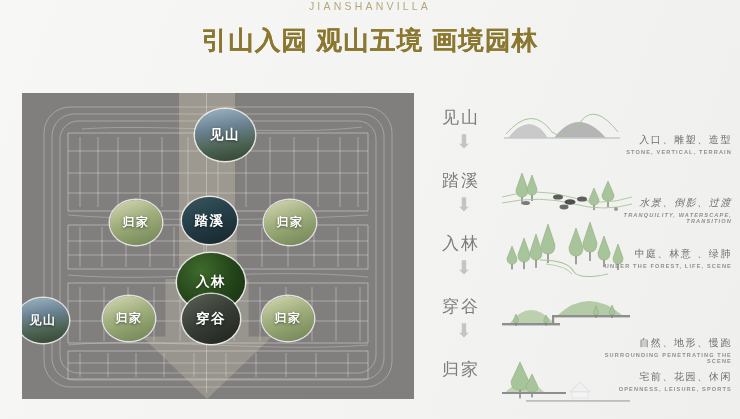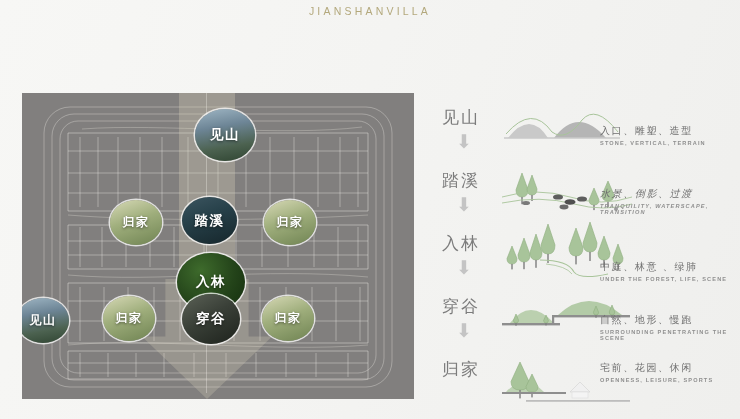--- a/index.html
+++ b/index.html
@@ -7,21 +7,21 @@
     width: 740px; height: 419px;
     font-family: "Liberation Sans", "DejaVu Sans", sans-serif;
     overflow: hidden;
   }
   body {
     background: linear-gradient(110deg, #f7f7f5 0%, #f4f4f2 45%, #efefed 100%);
     position: relative;
   }
 
   
-  .header { text-align: center; padding-top: 5px; }
+  .header { text-align: center; padding-top: 0; }
   .brand-latin {
     font-size: 10.5px;
     letter-spacing: 3.2px;
     color: #b3a87c;
     font-weight: 400;
   }
   .headline {
     margin-top: 11px;
     font-size: 25.5px;
     font-weight: 700;
@@ -110,36 +110,37 @@
   }
   .arrow-down {
     position: absolute; left: 16px;
     width: 14px; height: 22px;
     color: #c4c4c4;
     font-size: 19px; line-height: 19px;
     text-align: center;
   }
   .art { position: absolute; left: 56px; top: -4px; width: 140px; height: 60px; }
   .art svg { width: 100%; height: 100%; display: block; }
-  .desc { position: absolute; right: 0; width: 132px; text-align: left; }
+  .desc { position: absolute; right: 0; width: 132px; text-align: right; margin-top: 9px; }
   .desc-cn {
     font-size: 10px; color: #6f6f6f; letter-spacing: 1.6px;
     font-family: "DejaVu Sans", sans-serif;
   }
   .desc-en {
     margin-top: 2px;
     font-size: 5.6px; color: #8f8f8f; letter-spacing: 1.15px;
     font-weight: 700;
   }
 </style>
 </head>
 <body>
 
 <div class="header">
   <div class="brand-latin">JIANSHANVILLA</div>
+  <div class="headline">引山入园 观山五境 画境园林</div>
 </div>
 
 <div class="content">
 
   <div class="plan">
     <div class="plan-inner">
 
       <svg class="lines" viewBox="0 0 392 306" preserveAspectRatio="none">
         <g fill="none" stroke="#d8d6d2" stroke-opacity="0.55" stroke-width="0.8">
           <rect x="22" y="14" width="348" height="280" rx="26"></rect>
@@ -276,21 +277,21 @@
               <path d="M94 2 L87 23 Q87 32 94 32 Q101 32 101 23 Z" fill="#a8c49a" stroke="#8fae80" stroke-width="0.6"></path>
               <rect x="93.3" y="32" width="1.4" height="9" fill="#7e7e7e"></rect>
               <path d="M108 16 L102 32.8 Q102 40 108 40 Q114 40 114 32.8 Z" fill="#a8c49a" stroke="#8fae80" stroke-width="0.6"></path>
               <rect x="107.3" y="40" width="1.4" height="7.199999999999999" fill="#7e7e7e"></rect>
               <path d="M122 24 L117 38 Q117 44 122 44 Q127 44 127 38 Z" fill="#a8c49a" stroke="#8fae80" stroke-width="0.6"></path>
               <rect x="121.3" y="44" width="1.4" height="6" fill="#7e7e7e"></rect>
               <path d="M44 40 Q72 40 78 52 Q84 60 112 54" fill="none" stroke="#a8c49a" stroke-width="1.1"></path>
               <path d="M50 44 Q70 46 76 54" fill="none" stroke="#a8c49a" stroke-width="0.8"></path>
             </svg>
           </div>
-          <div class="desc" style="top: 36px;">
+          <div class="desc" style="top: 14px;">
             <div class="desc-cn">中庭、林意 、绿肺</div>
             <div class="desc-en">UNDER THE FOREST, LIFE, SCENE</div>
           </div>
           <div class="arrow-down" style="top: 34px;">⬇</div>
         </div>
         <div class="stage" style="top: 189px;">
           <div class="stage-name">穿谷</div>
           <div class="art">
             <svg viewBox="0 0 140 60">
               <path d="M14 40 Q34 14 58 40 Z" fill="#a8c49a" opacity="0.75"></path>
@@ -301,21 +302,21 @@
               <path d="M20 31 L17.4 37.3 Q17.4 40 20 40 Q22.6 40 22.6 37.3 Z" fill="#a8c49a" stroke="#8fae80" stroke-width="0.6"></path>
               <rect x="19.3" y="40" width="1.4" height="2.6999999999999997" fill="#7e7e7e"></rect>
               <path d="M50 32 L47.6 37.6 Q47.6 40 50 40 Q52.4 40 52.4 37.6 Z" fill="#a8c49a" stroke="#8fae80" stroke-width="0.6"></path>
               <rect x="49.3" y="40" width="1.4" height="2.4" fill="#7e7e7e"></rect>
               <path d="M100 23 L97.4 29.3 Q97.4 32 100 32 Q102.6 32 102.6 29.3 Z" fill="#a8c49a" stroke="#8fae80" stroke-width="0.6"></path>
               <rect x="99.3" y="32" width="1.4" height="2.6999999999999997" fill="#7e7e7e"></rect>
               <path d="M116 22 L113.2 29 Q113.2 32 116 32 Q118.8 32 118.8 29 Z" fill="#a8c49a" stroke="#8fae80" stroke-width="0.6"></path>
               <rect x="115.3" y="32" width="1.4" height="3" fill="#7e7e7e"></rect>
             </svg>
           </div>
-          <div class="desc" style="top: 26px;">
+          <div class="desc" style="top: 40px;">
             <div class="desc-cn">自然、地形、慢跑</div>
             <div class="desc-en">SURROUNDING PENETRATING THE SCENE</div>
           </div>
           <div class="arrow-down" style="top: 34px;">⬇</div>
         </div>
         <div class="stage" style="top: 252px;">
           <div class="stage-name">归家</div>
           <div class="art">
             <svg viewBox="0 0 140 60">
               <path d="M10 46 Q28 26 48 46 Z" fill="#a8c49a" opacity="0.7"></path>

